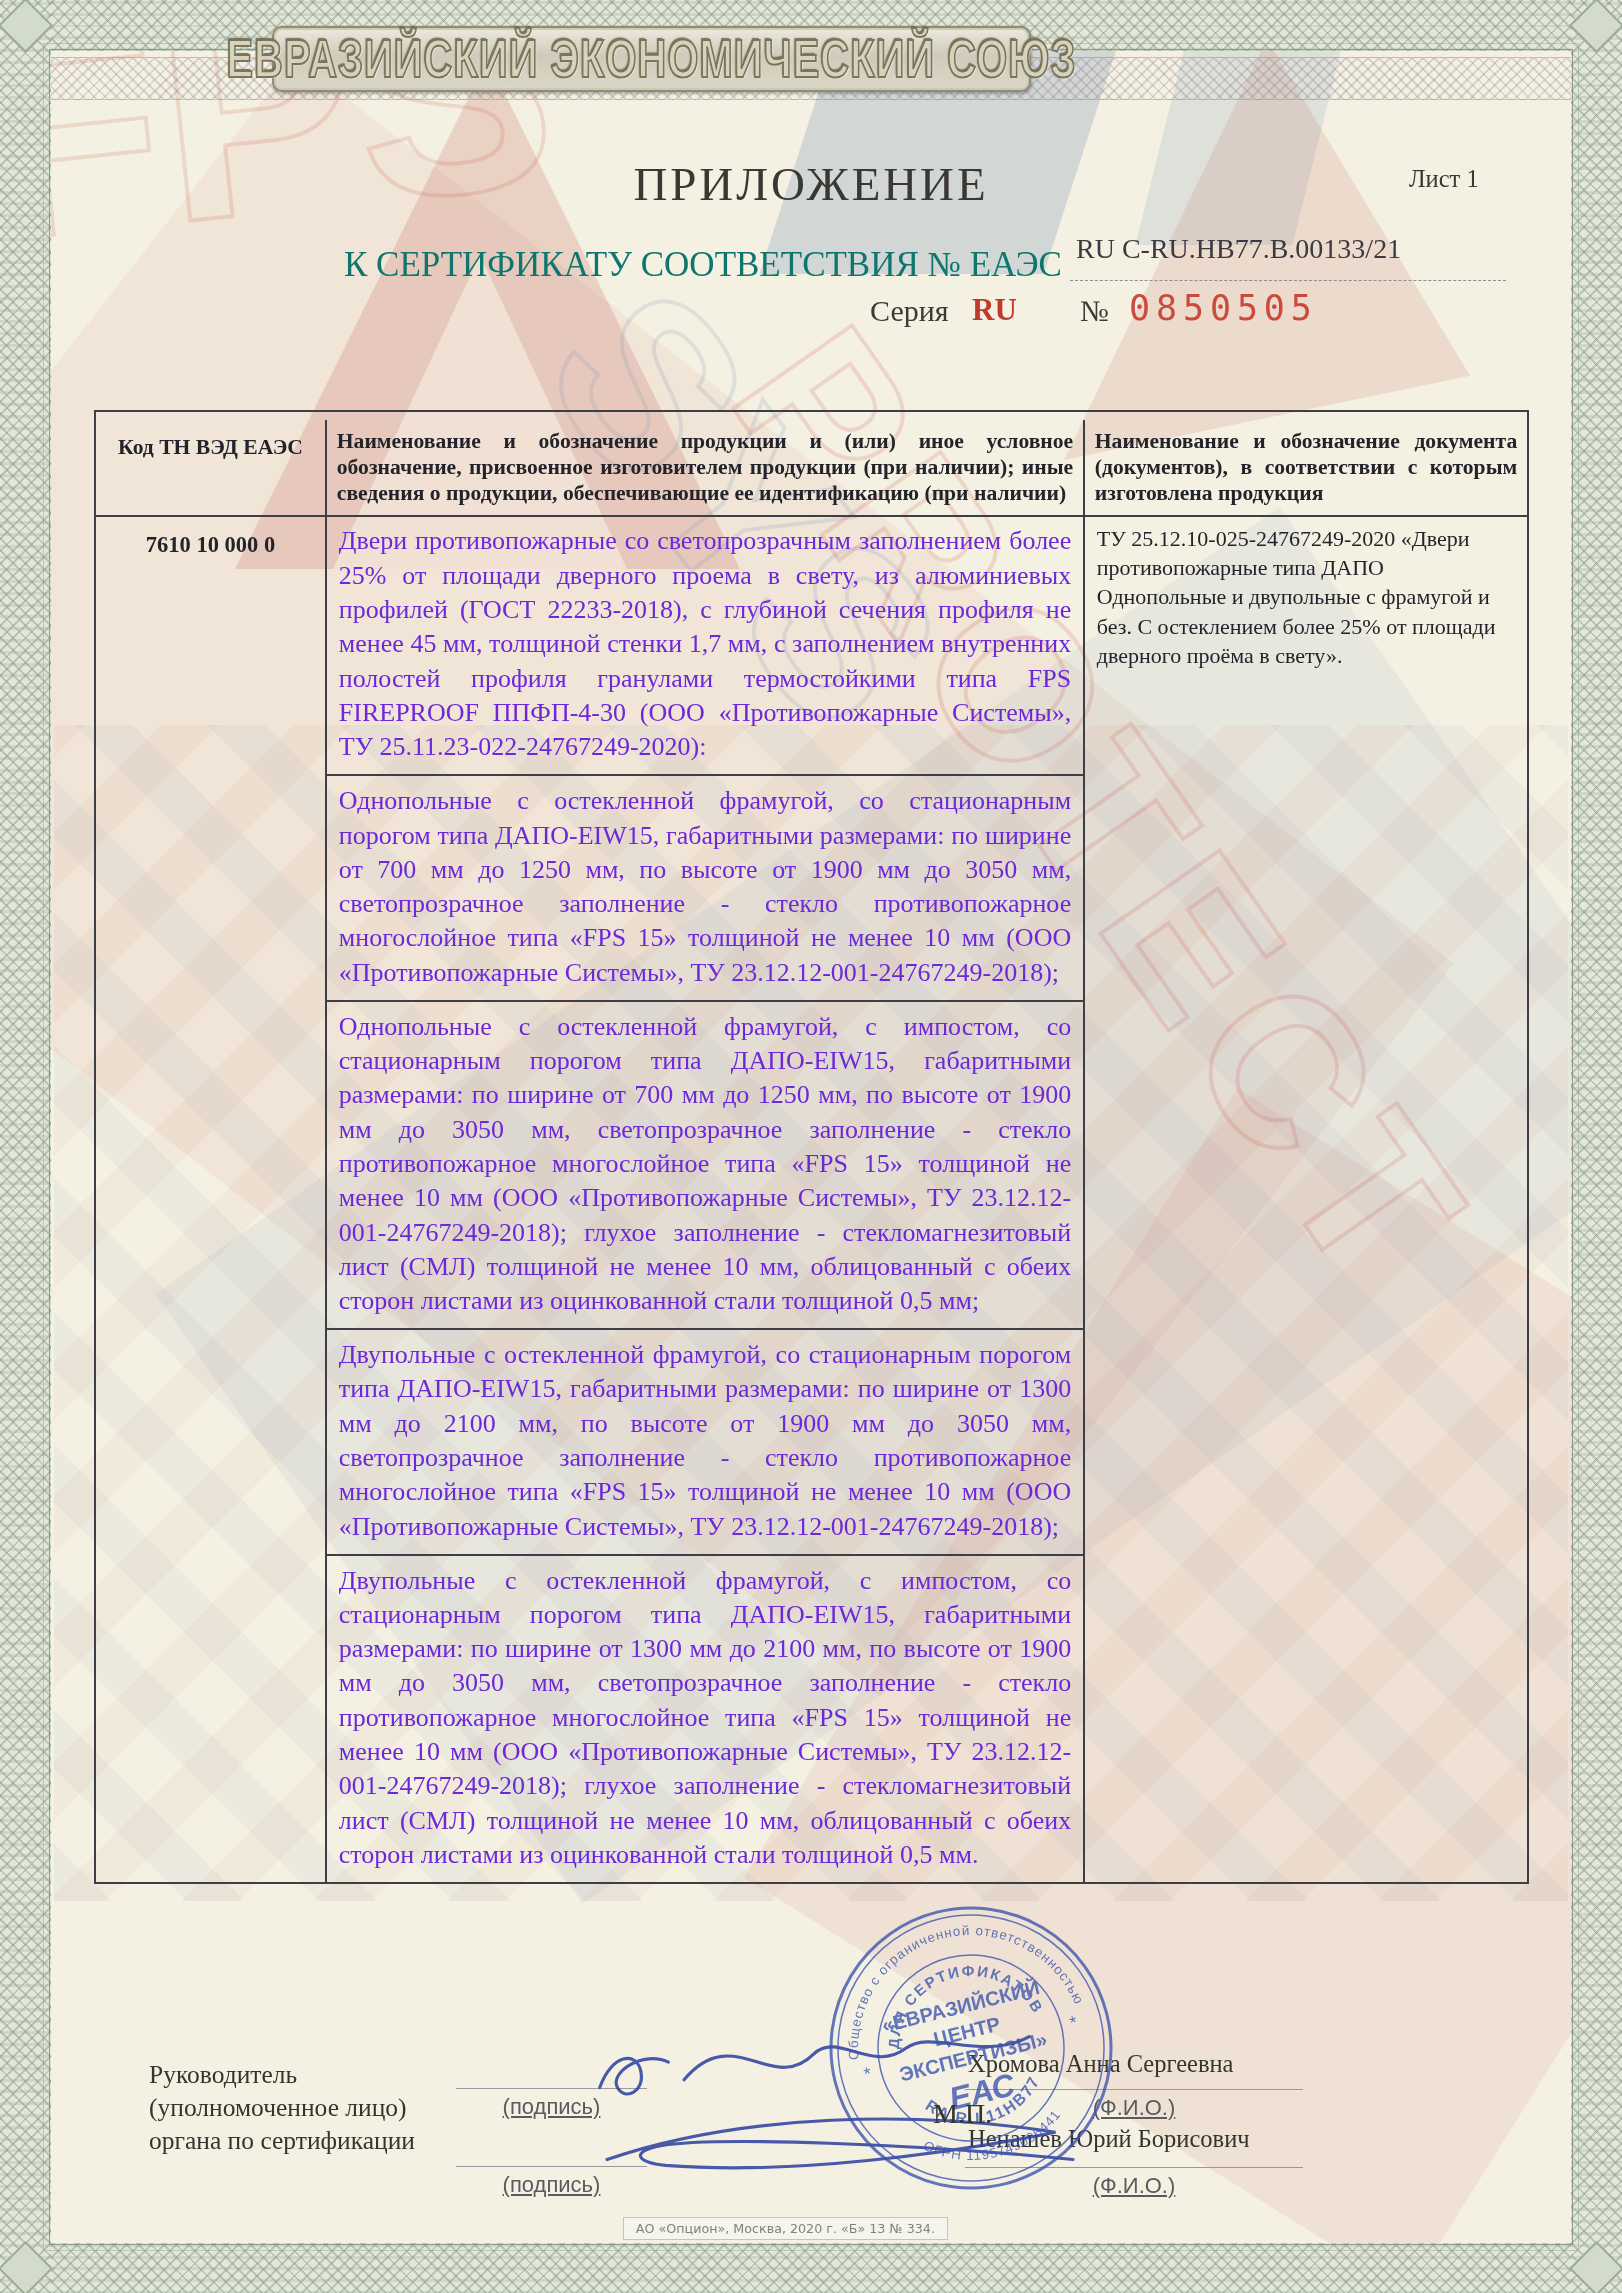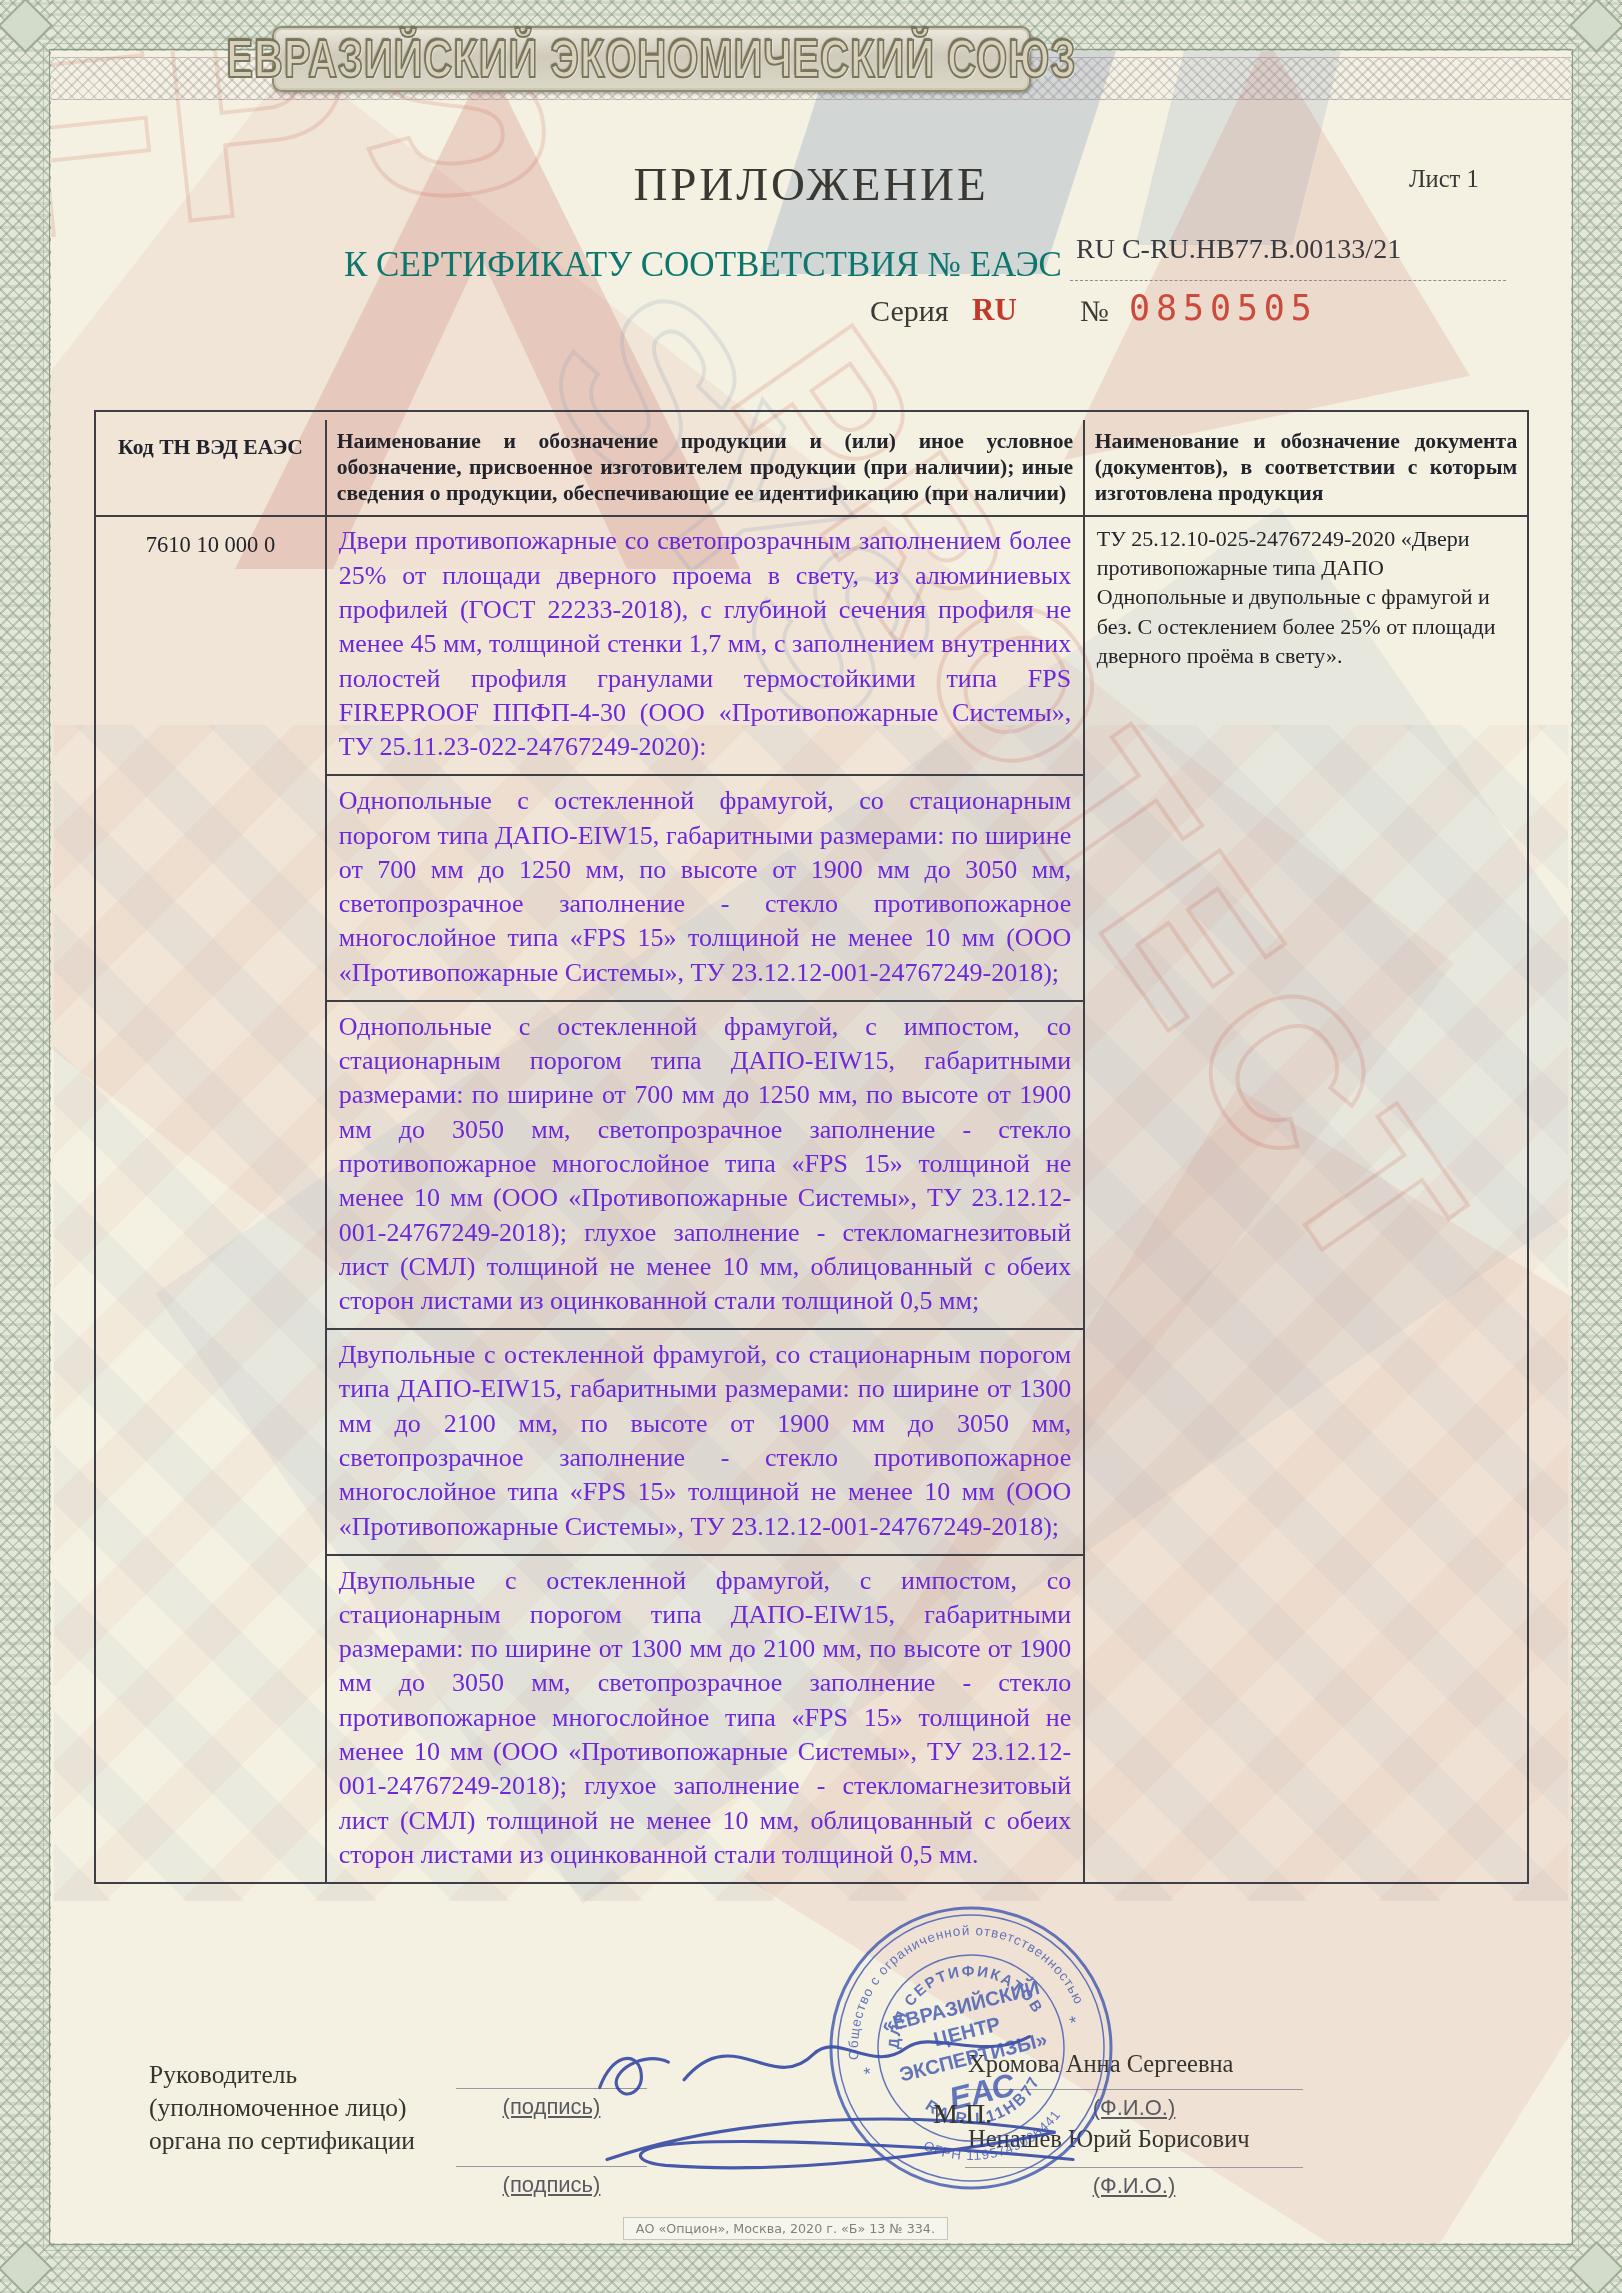--- a/index.html
+++ b/index.html
@@ -82,21 +82,21 @@
   .number-sign { position:absolute; left:1080px; top:294px; z-index:3; font-size:30px; color:#3b3a36; }
   .blank-number { position:absolute; left:1129px; top:288px; z-index:3; font-size:35px;
     font-family:"DejaVu Sans Mono",monospace; letter-spacing:5.9px; }
   .red { color:#c0392b; }
   .num-red { color:#cc4a3c; }
   
   .ctable { position:absolute; left:94px; top:410px; width:1435px; z-index:3;
     border:2px solid #3e3e46; background:transparent; }
   .trow { display:flex; }
   .thead { border-bottom:2px solid #3e3e46; }
-  .c1 { width:231px; border-right:2px solid #3e3e46; flex-shrink:0; }
+  .c1 { width:231px; border-right:2px solid #3e3e46; flex-shrink:0;font-weight:bold; }
   .c2 { width:758px; border-right:2px solid #3e3e46; flex-shrink:0; }
   .c3 { flex:1; }
   .hcell { font-weight:bold; font-size:21.6px; line-height:1.22; padding:7.8px 9.8px; color:#23232b;margin-top:8px; }
   .hc1 { text-align:center; padding-top:13.7px; }
   .hc23 { text-align:justify; }
   .code-cell { text-align:center; padding-top:15.7px; font-size:22.5px; color:#23232b; }
   .block { font-size:26px; line-height:1.32; text-align:justify; padding:7.8px 11.8px 9.8px 11.8px;
     color:#6d28d9; border-bottom:2px solid #3e3e46; }
   .block:last-child { border-bottom:none; }
   .doc-cell { font-size:22px; line-height:1.32; padding:7.8px 11.8px; color:#23232b;border-radius:22px; }

